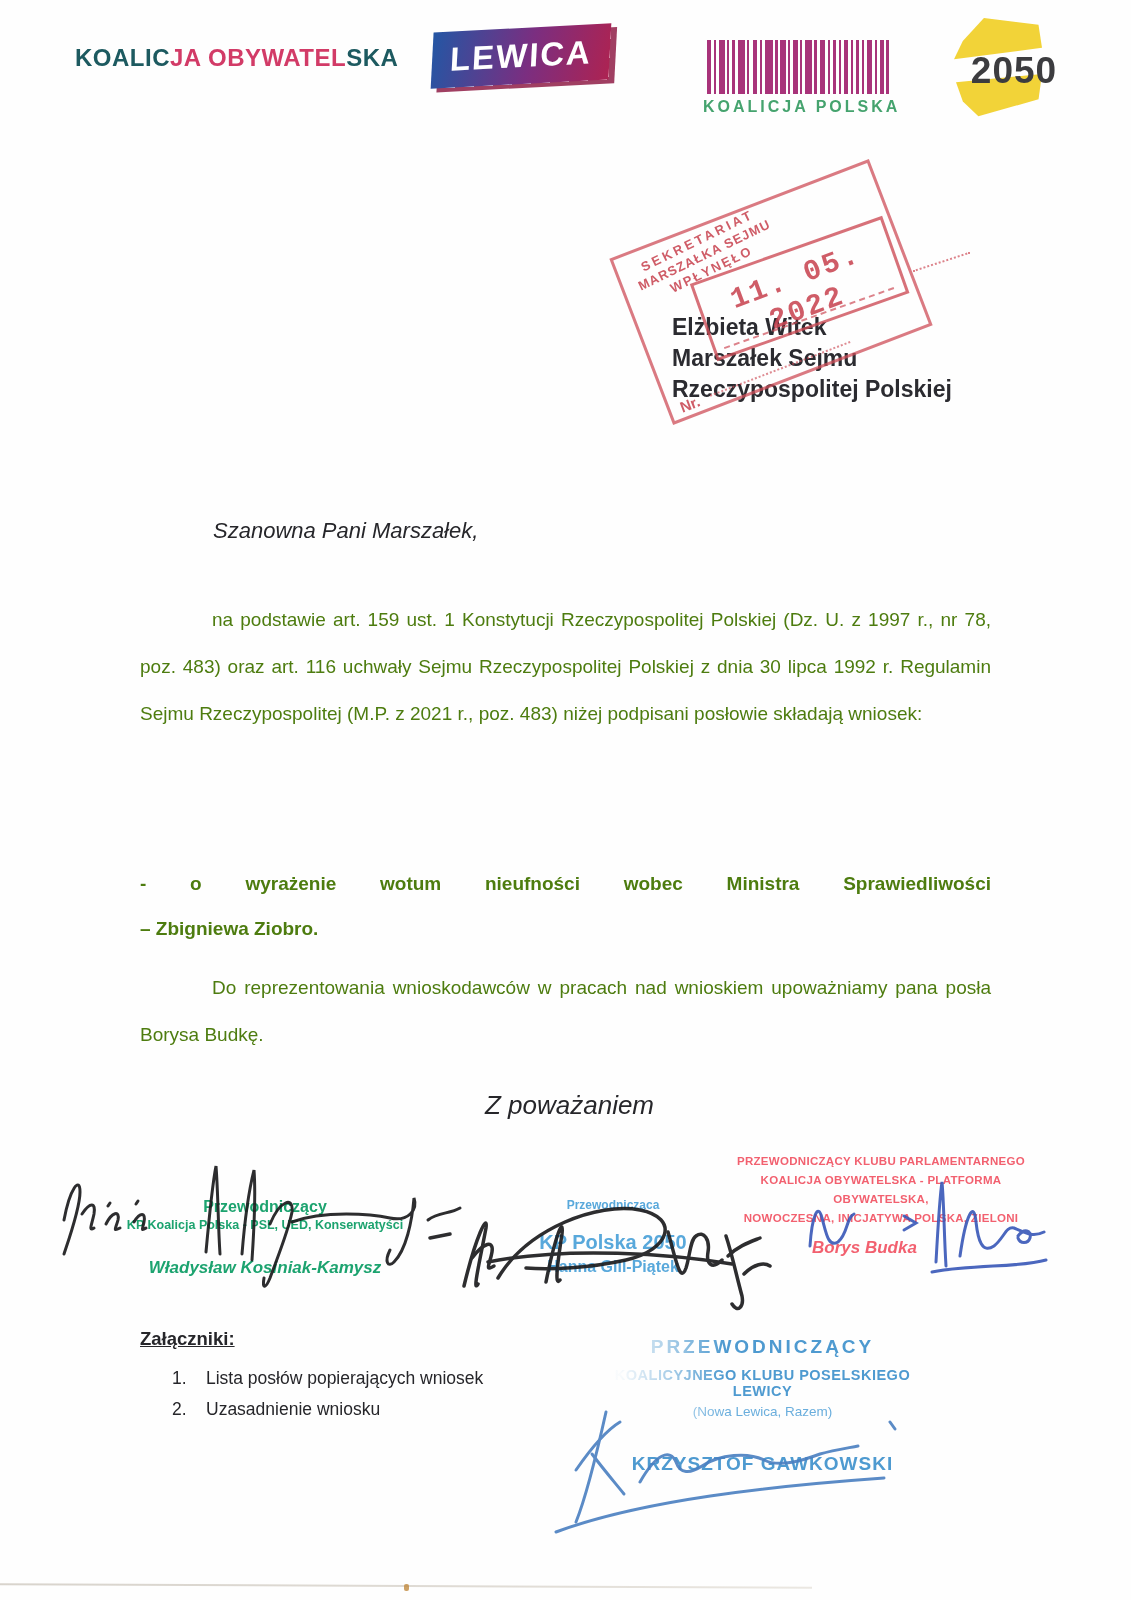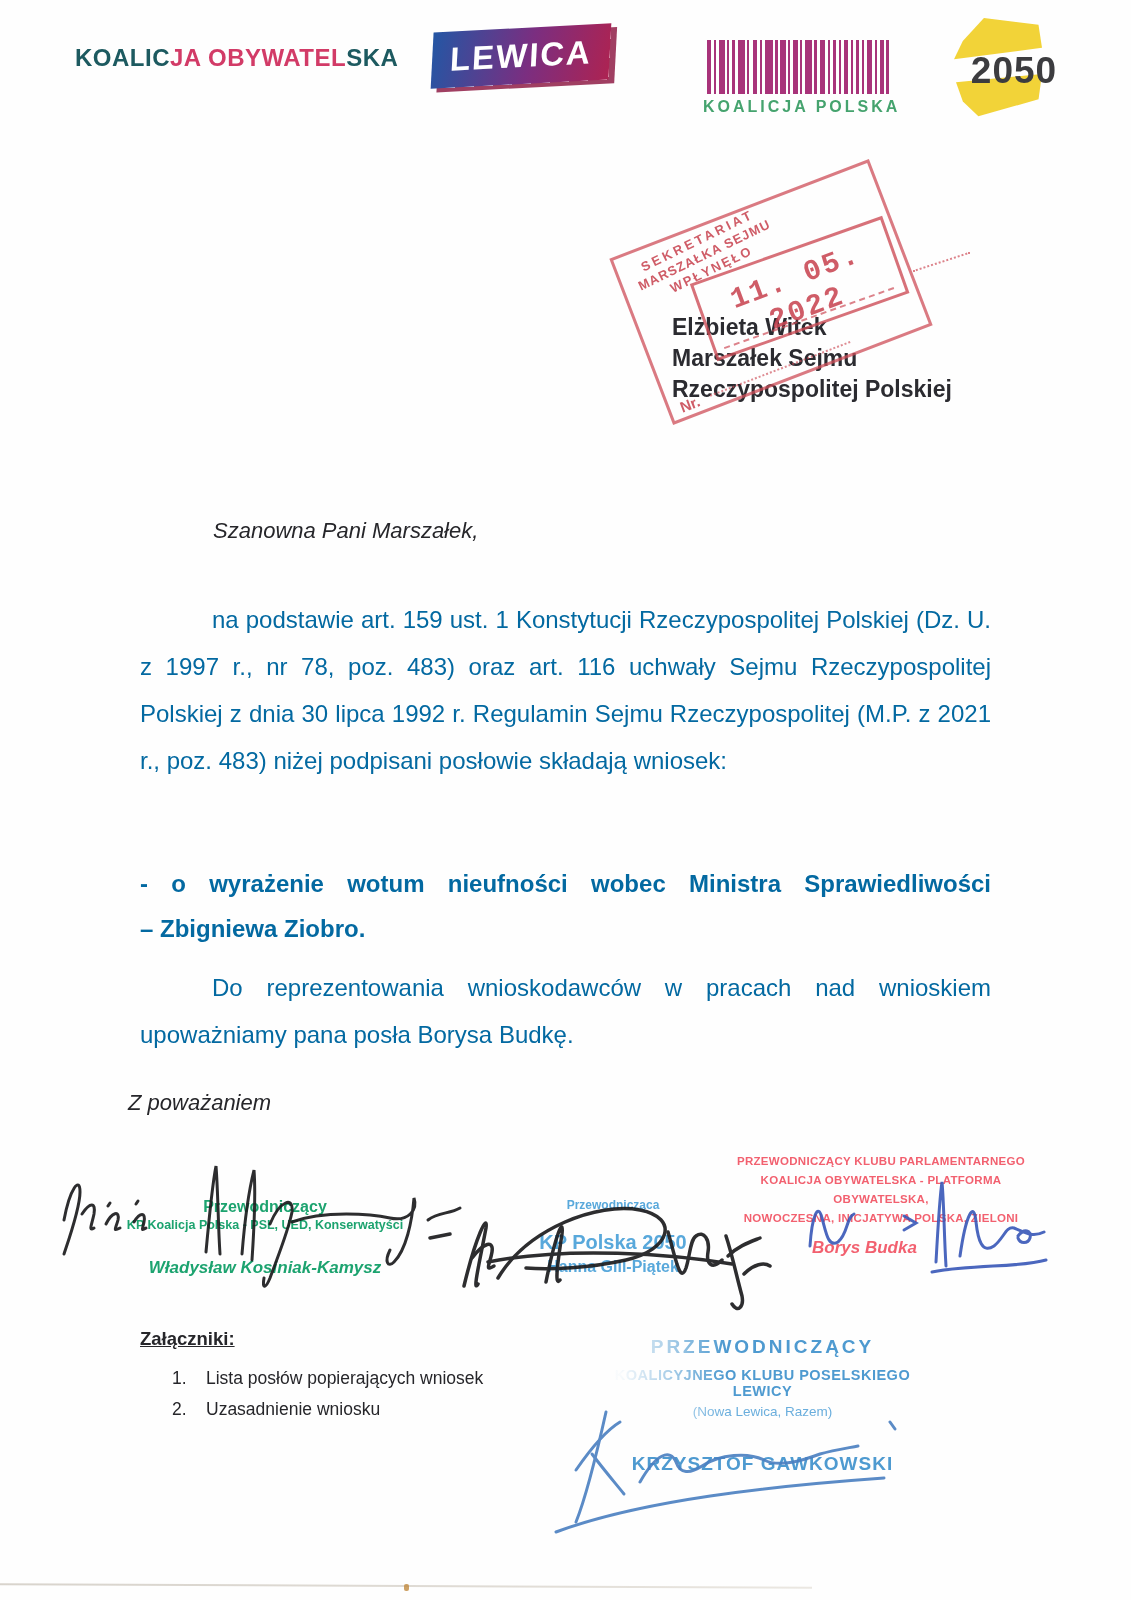--- a/index.html
+++ b/index.html
@@ -65,27 +65,27 @@
     border-bottom:2px dotted rgba(205,77,88,.7);transform:rotate(3deg);}
   .stamp-nr{position:absolute;left:10px;bottom:2px;font-size:15px;font-weight:700;}
   .stamp-nr-dots{position:absolute;left:42px;bottom:10px;width:150px;
     border-bottom:2px dotted rgba(205,77,88,.65);}
 
   
   .recipient{left:672px;top:312px;font-size:23px;font-weight:700;line-height:31px;color:#2b2b30;}
 
   
   .salutation{left:213px;top:518px;font-size:22px;font-style:italic;}
-  .para{left:140px;width:851px;font-size:24px;line-height:47px;text-align:justify;color:#0369a1;}
+  .para{left:140px;width:851px;font-size:19px;line-height:47px;text-align:justify;color:#4d7c0f;}
   .para1{top:596px;text-indent:72px;}
   .motion{top:861px;font-weight:700;line-height:45px;}
   .motion-l1{text-align:justify;text-align-last:justify;}
   .motion-l2{text-align:left;}
   .para2{top:964px;text-indent:72px;}
-  .closing{left:128px;top:1090px;width:851px;text-align:left;font-size:22px;font-style:italic;}
+  .closing{left:144px;top:1090px;width:851px;text-align:center;font-size:26px;font-style:italic;}
 
   
   .sig-svg{pointer-events:none;}
   .sig-kosiniak-txt{left:120px;top:1198px;width:290px;text-align:center;color:#1ca36f;}
   .sig-kosiniak-txt .t1{font-size:16px;font-weight:700;}
   .sig-kosiniak-txt .t2{font-size:12.5px;font-weight:700;margin-top:2px;}
   .sig-kosiniak-txt .nm{font-size:17px;font-weight:700;font-style:italic;margin-top:26px;}
   .sig-gill-txt{left:498px;top:1198px;width:230px;text-align:center;color:#58a8db;}
   .sig-gill-txt .t1{font-size:12px;font-weight:700;}
   .sig-gill-txt .t2{font-size:20px;font-weight:700;margin-top:19px;}

